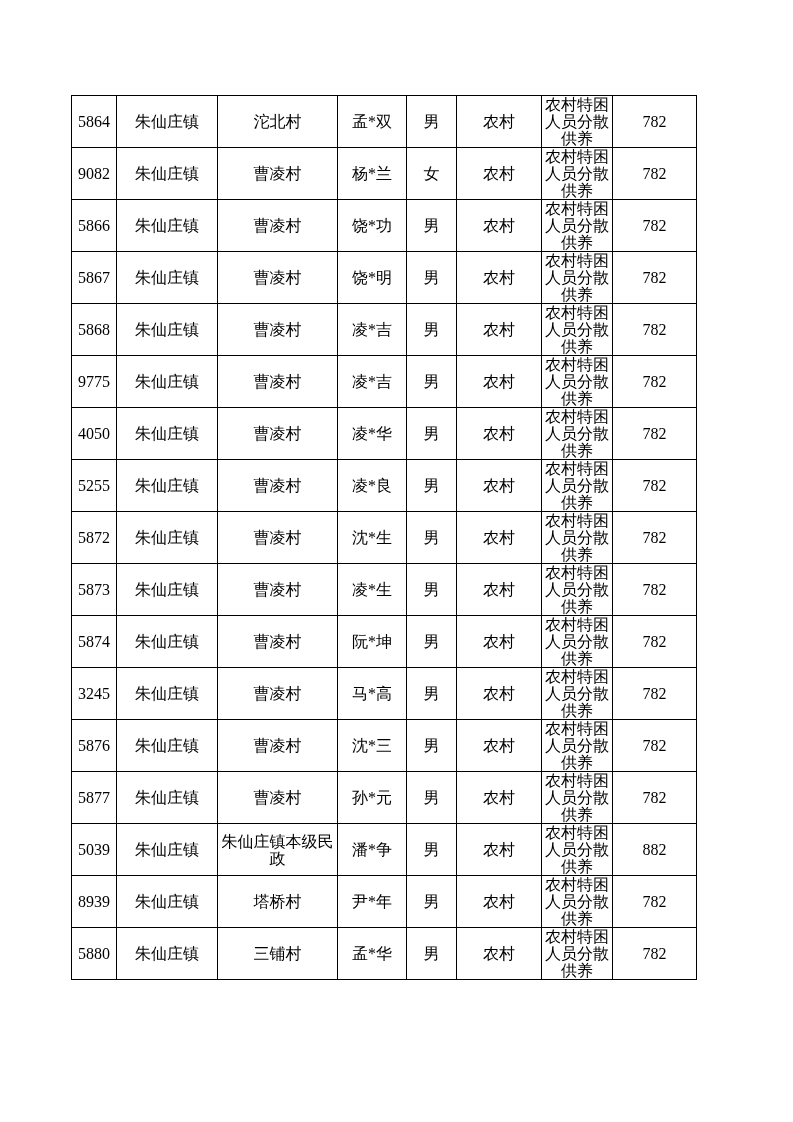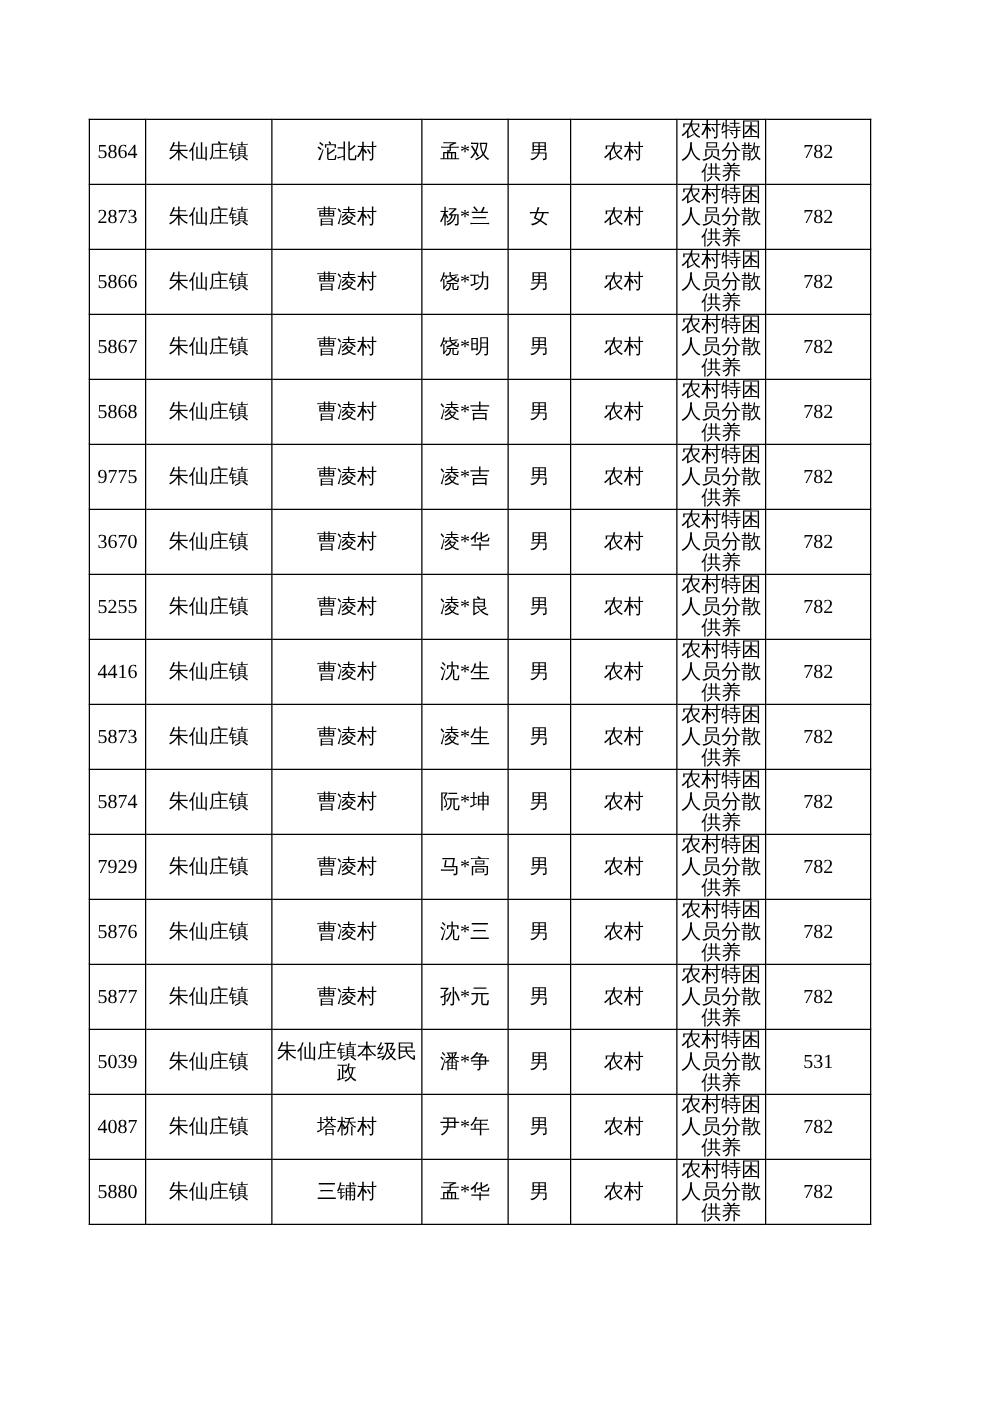--- a/index.html
+++ b/index.html
@@ -67,21 +67,21 @@
     <td>5864</td>
     <td>朱仙庄镇</td>
     <td>沱北村</td>
     <td>孟*双</td>
     <td>男</td>
     <td>农村</td>
     <td>农村特困人员分散供养</td>
     <td>782</td>
   </tr>
         <tr>
-    <td>2873</td>
+    <td>9082</td>
     <td>朱仙庄镇</td>
     <td>曹凌村</td>
     <td>杨*兰</td>
     <td>女</td>
     <td>农村</td>
     <td>农村特困人员分散供养</td>
     <td>782</td>
   </tr>
         <tr>
     <td>5866</td>
@@ -117,41 +117,41 @@
     <td>9775</td>
     <td>朱仙庄镇</td>
     <td>曹凌村</td>
     <td>凌*吉</td>
     <td>男</td>
     <td>农村</td>
     <td>农村特困人员分散供养</td>
     <td>782</td>
   </tr>
         <tr>
-    <td>3670</td>
+    <td>4050</td>
     <td>朱仙庄镇</td>
     <td>曹凌村</td>
     <td>凌*华</td>
     <td>男</td>
     <td>农村</td>
     <td>农村特困人员分散供养</td>
     <td>782</td>
   </tr>
         <tr>
     <td>5255</td>
     <td>朱仙庄镇</td>
     <td>曹凌村</td>
     <td>凌*良</td>
     <td>男</td>
     <td>农村</td>
     <td>农村特困人员分散供养</td>
     <td>782</td>
   </tr>
         <tr>
-    <td>4416</td>
+    <td>5872</td>
     <td>朱仙庄镇</td>
     <td>曹凌村</td>
     <td>沈*生</td>
     <td>男</td>
     <td>农村</td>
     <td>农村特困人员分散供养</td>
     <td>782</td>
   </tr>
         <tr>
     <td>5873</td>
@@ -167,21 +167,21 @@
     <td>5874</td>
     <td>朱仙庄镇</td>
     <td>曹凌村</td>
     <td>阮*坤</td>
     <td>男</td>
     <td>农村</td>
     <td>农村特困人员分散供养</td>
     <td>782</td>
   </tr>
         <tr>
-    <td>7929</td>
+    <td>3245</td>
     <td>朱仙庄镇</td>
     <td>曹凌村</td>
     <td>马*高</td>
     <td>男</td>
     <td>农村</td>
     <td>农村特困人员分散供养</td>
     <td>782</td>
   </tr>
         <tr>
     <td>5876</td>
@@ -204,24 +204,24 @@
     <td>782</td>
   </tr>
         <tr>
     <td>5039</td>
     <td>朱仙庄镇</td>
     <td>朱仙庄镇本级民政</td>
     <td>潘*争</td>
     <td>男</td>
     <td>农村</td>
     <td>农村特困人员分散供养</td>
-    <td>531</td>
-  </tr>
-        <tr>
-    <td>4087</td>
+    <td>882</td>
+  </tr>
+        <tr>
+    <td>8939</td>
     <td>朱仙庄镇</td>
     <td>塔桥村</td>
     <td>尹*年</td>
     <td>男</td>
     <td>农村</td>
     <td>农村特困人员分散供养</td>
     <td>782</td>
   </tr>
         <tr>
     <td>5880</td>

